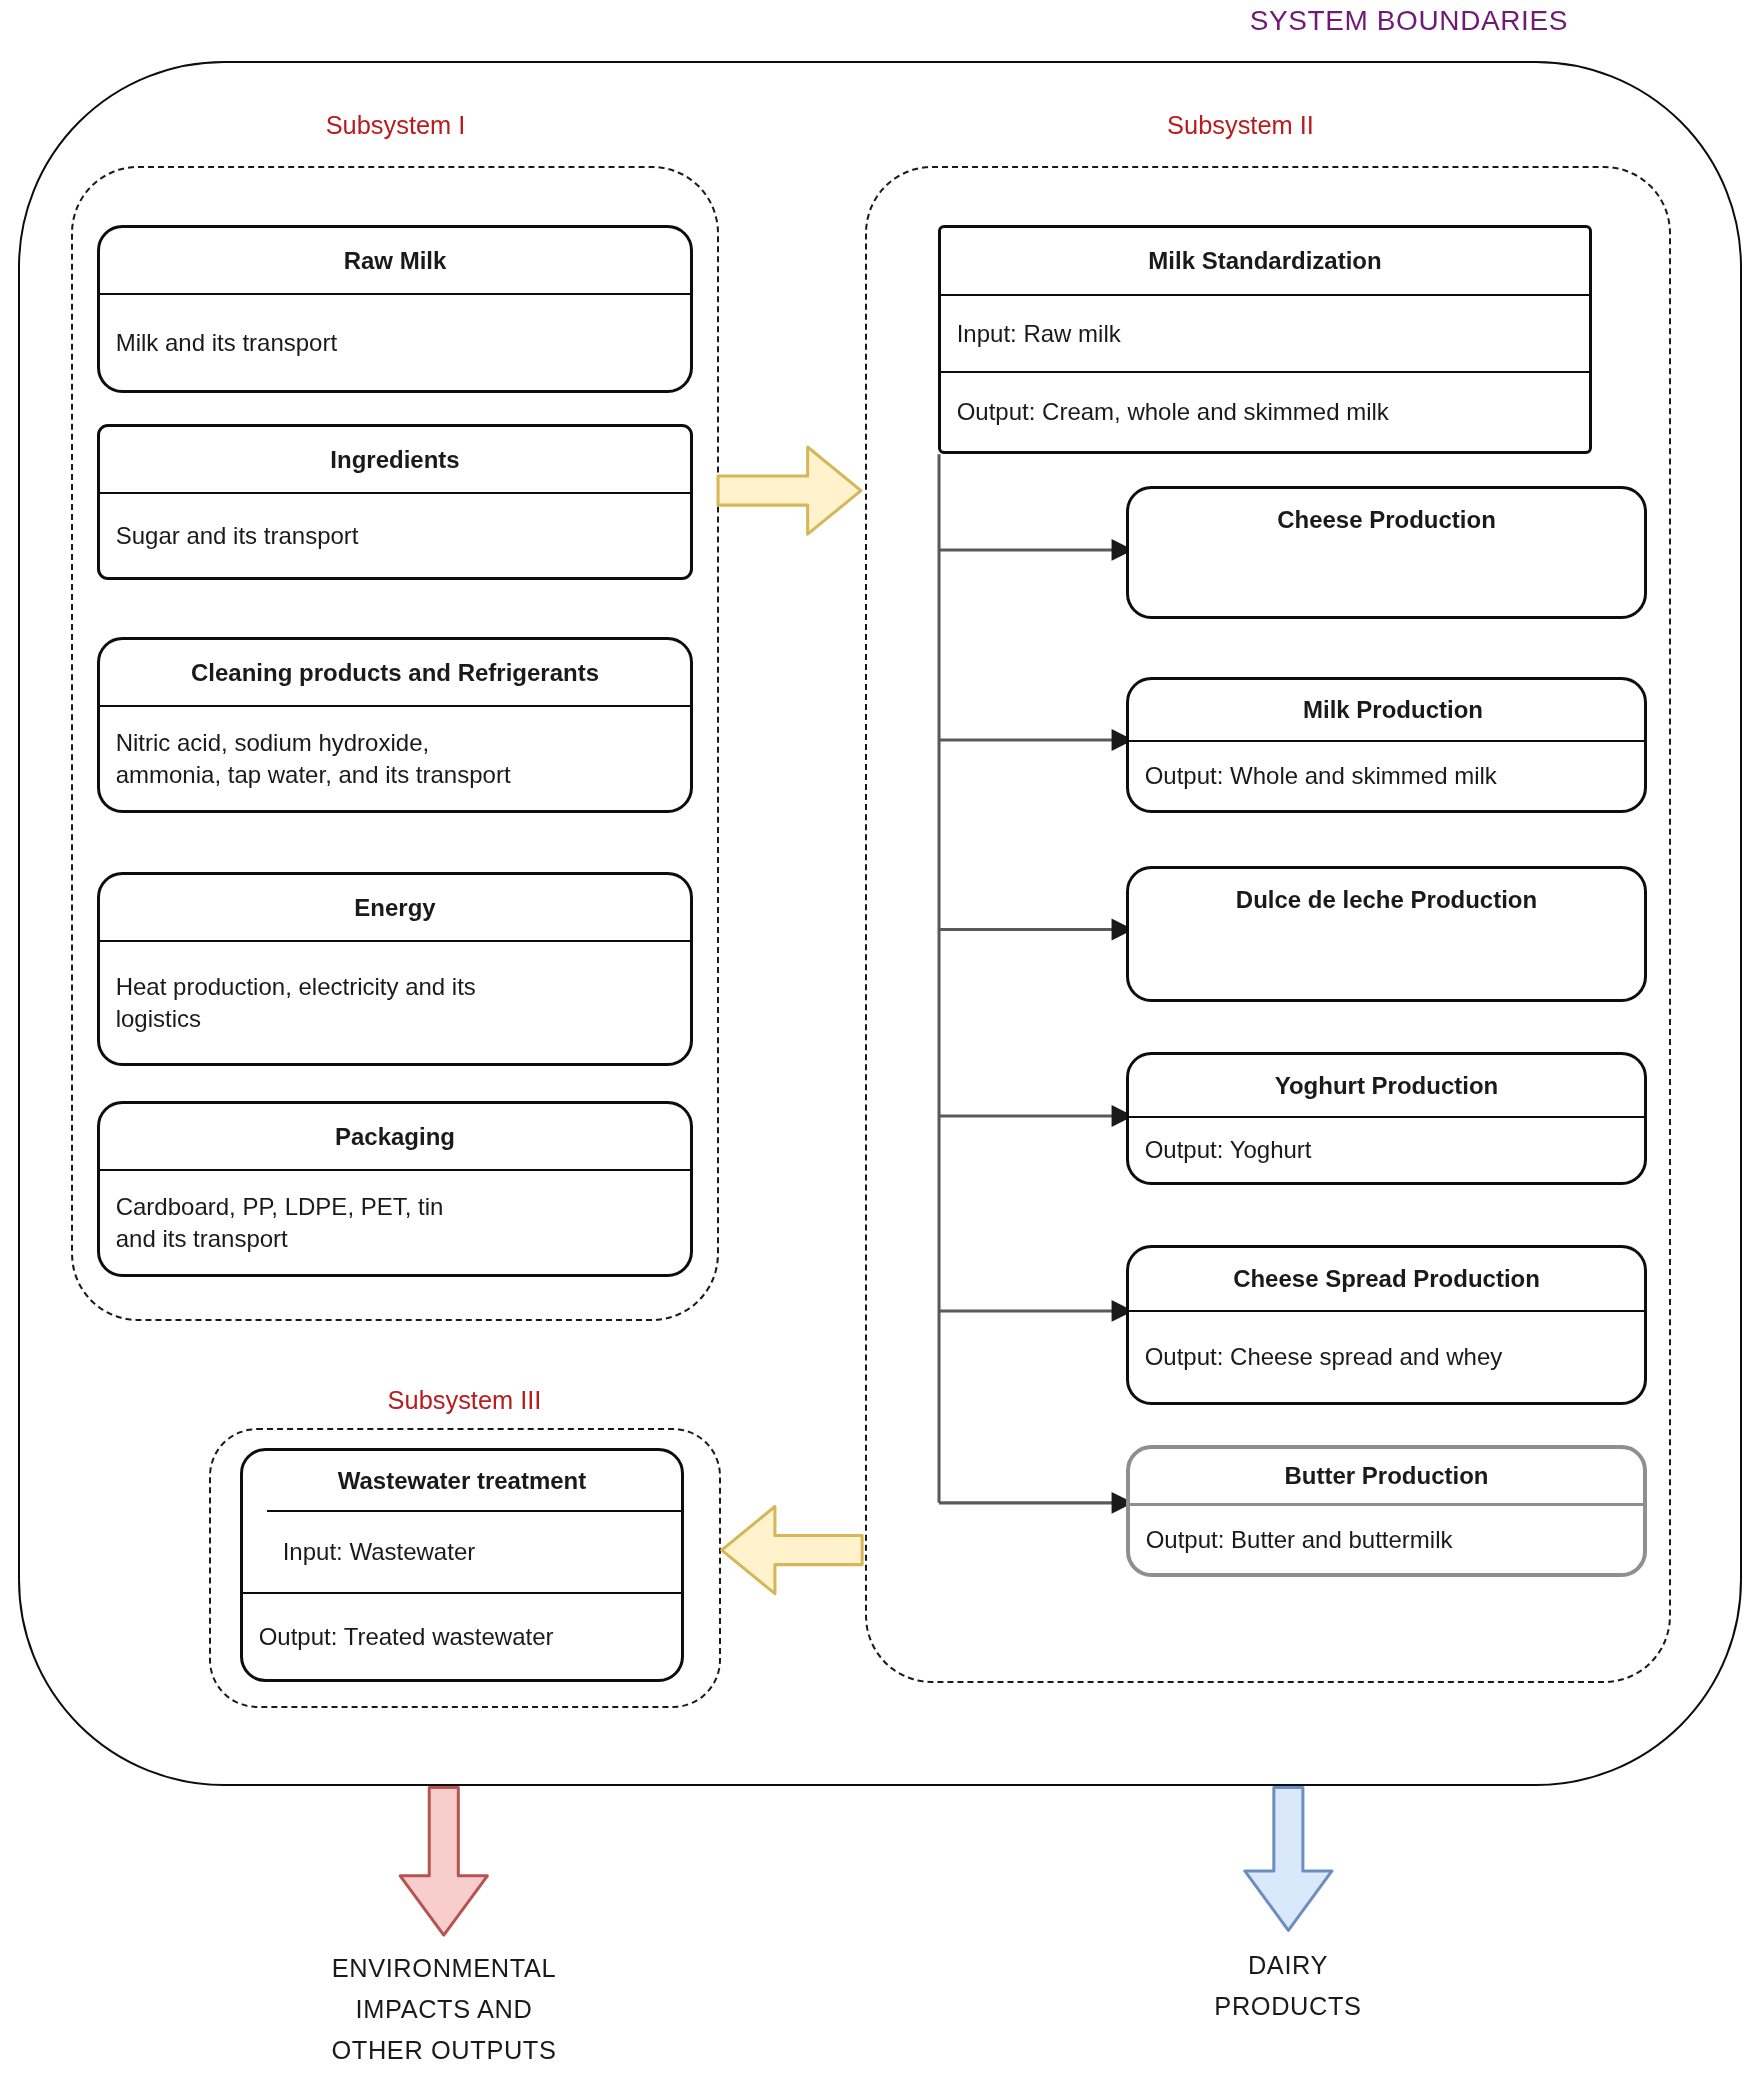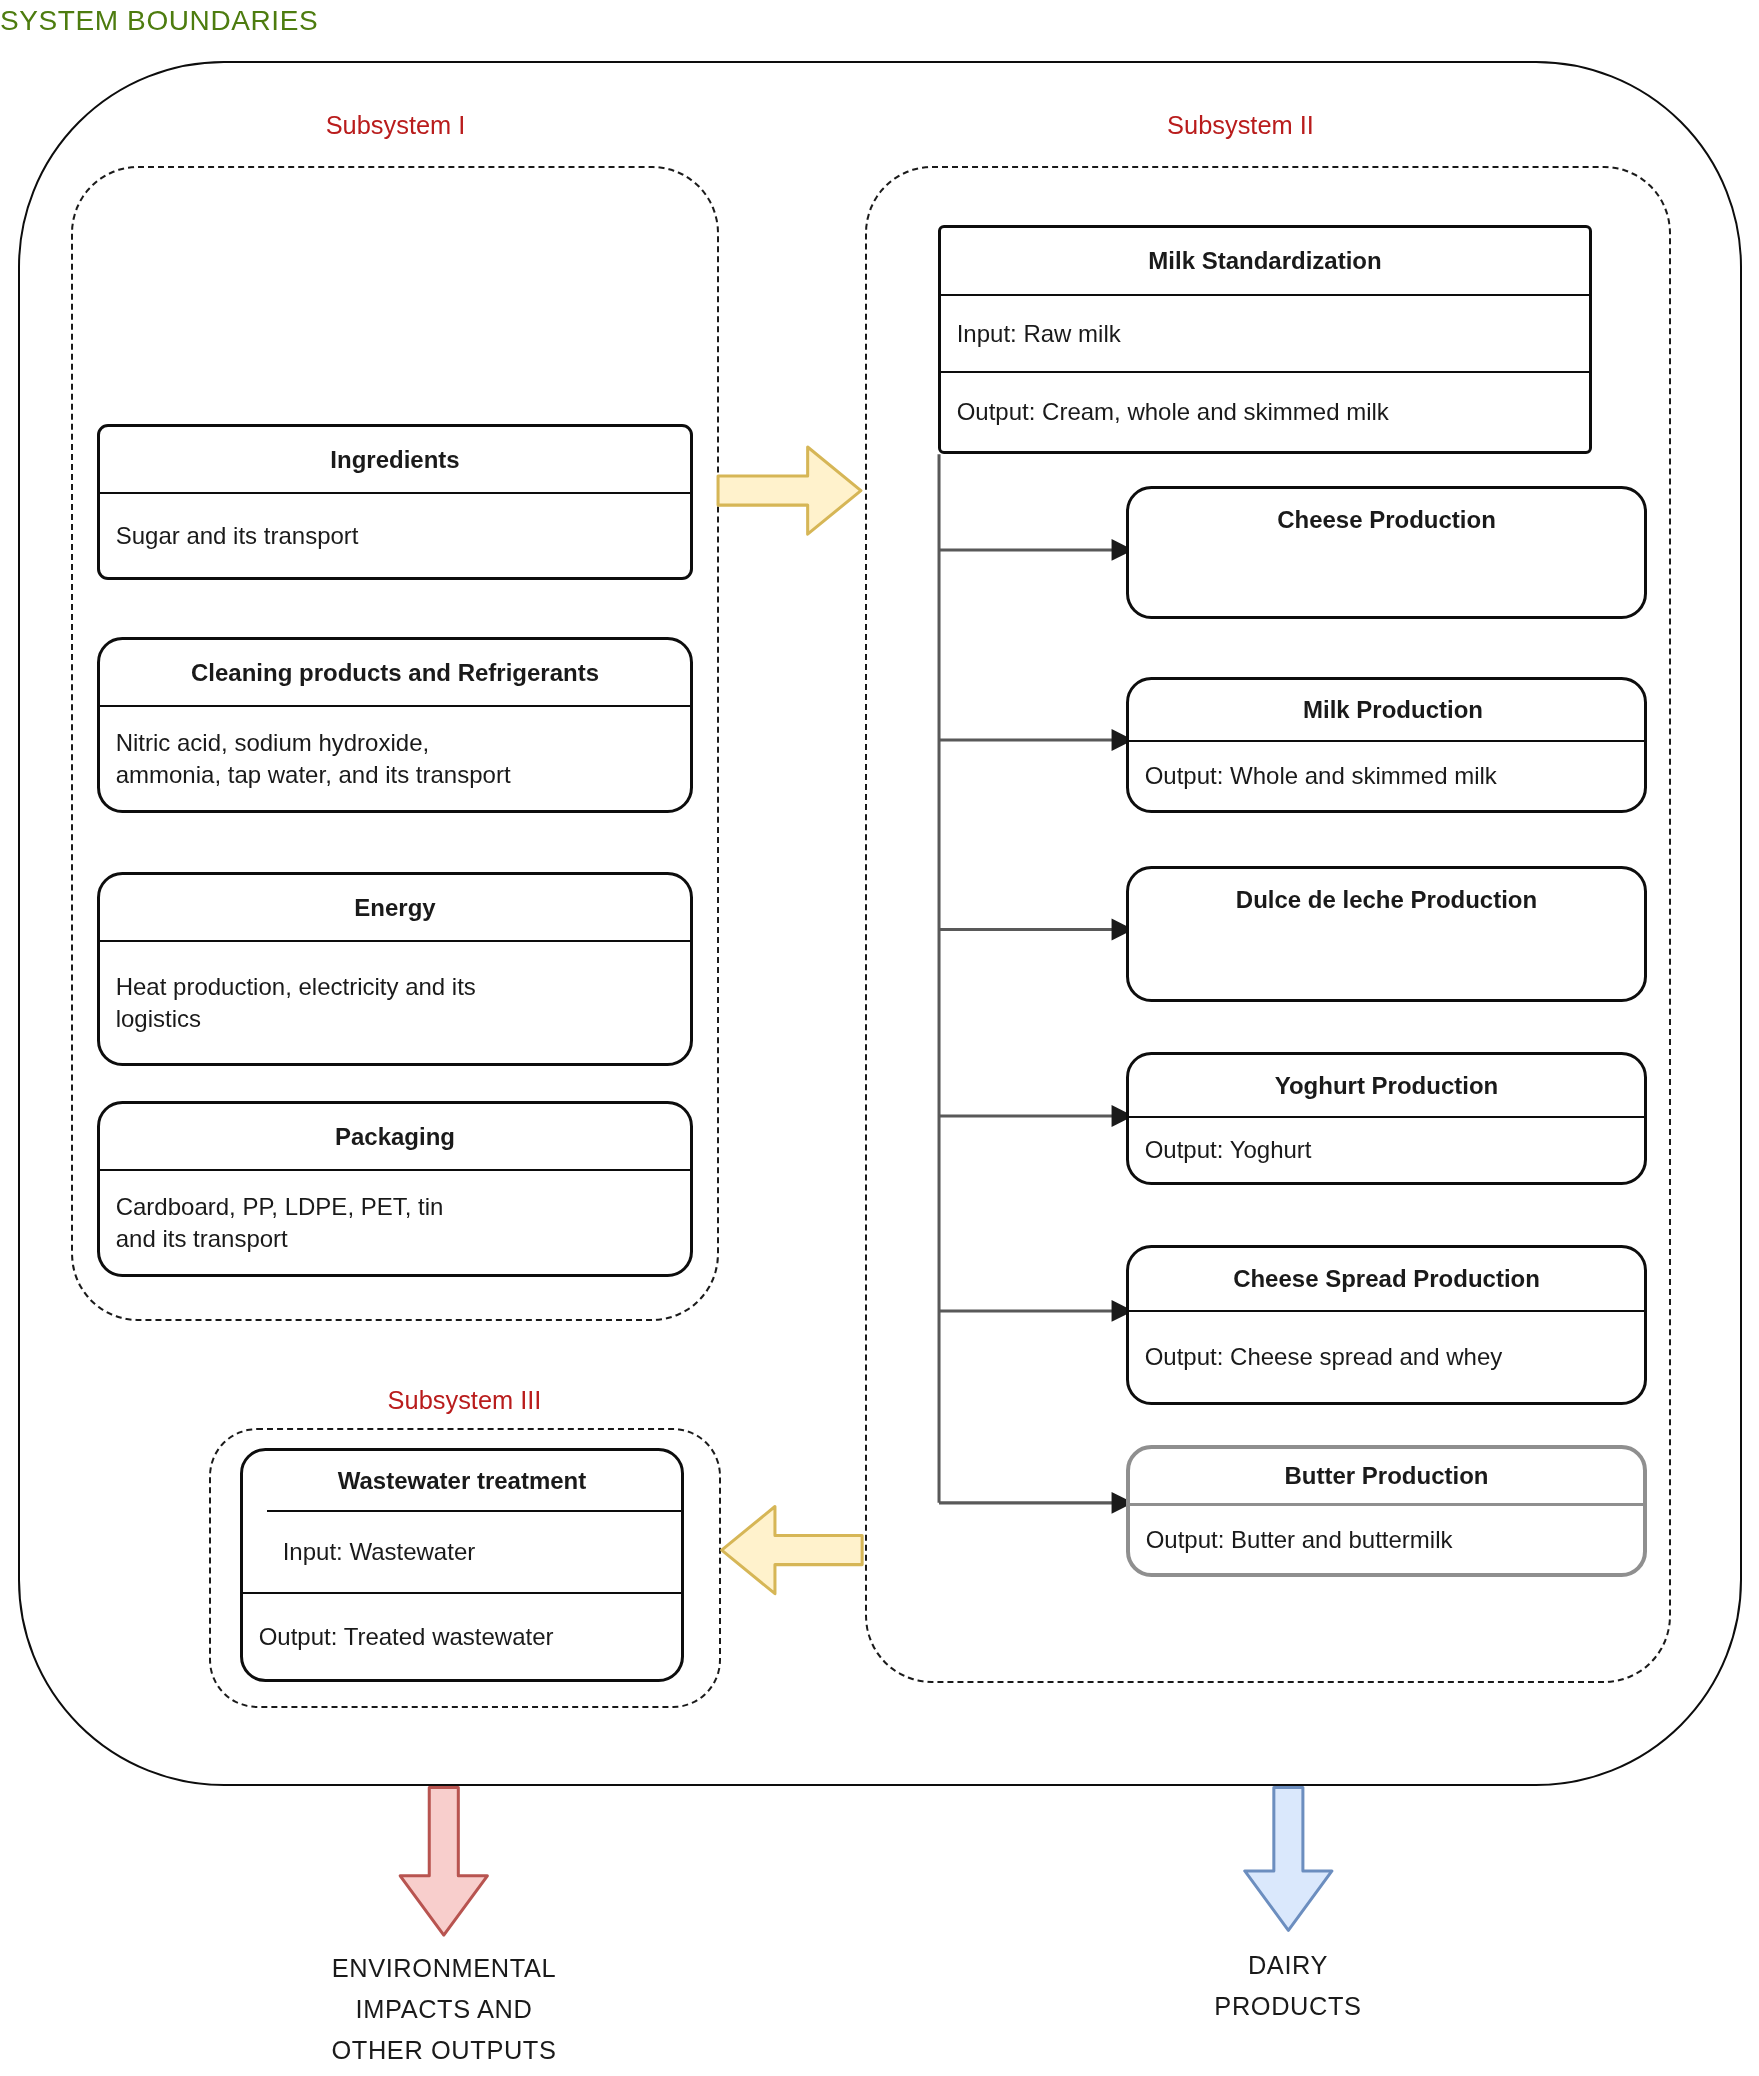--- a/index.html
+++ b/index.html
@@ -7,22 +7,22 @@
     position:relative;
     width:1760px;height:2077px;
     background:#ffffff;
     font-family:"Liberation Sans", sans-serif;
     color:#1a1a1a;
     overflow:hidden;
   }
   .abs{position:absolute;}
   #diagram-title{
     left:0;top:4.8px;width:1568px;
-    text-align:left;
-    font-size:28px;letter-spacing:0.6px;color:#4d7c0f;
+    text-align:right;
+    font-size:28px;letter-spacing:0.6px;color:#701a75;
   }
   .outer-boundary{
     left:18px;top:61px;width:1724px;height:1725px;
     border:2.4px solid #0d0d0d;border-radius:206px;
     box-sizing:border-box;
   }
   .subsystem{
     border:2.4px dashed #1a1a1a;
     box-sizing:border-box;
   }
@@ -110,20 +110,24 @@
 
     <polygon points="1186,786 1334,786 1334,738 1422,810 1334,882 1334,834 1186,834" fill="#FFF2CC" stroke="#D6B656" stroke-width="5" stroke-linejoin="round"></polygon>
 
     <polygon points="1424,2536 1280,2536 1280,2488 1192,2560 1280,2632 1280,2584 1424,2584" fill="#FFF2CC" stroke="#D6B656" stroke-width="5" stroke-linejoin="round"></polygon>
 
     <polygon points="709,2952 757,2952 757,3098 805,3098 733,3196 661,3098 709,3098" fill="#F8CECC" stroke="#B85450" stroke-width="5" stroke-linejoin="round"></polygon>
 
     <polygon points="2104,2952 2152,2952 2152,3090 2200,3090 2128,3188 2056,3090 2104,3090" fill="#DAE8FC" stroke="#6C8EBF" stroke-width="5" stroke-linejoin="round"></polygon>
   </svg>
 
+  <div class="abs node in-box" style="top:225px;height:168px;">
+    <div class="node-title" style="height:65px;flex:0 0 65px;">Raw Milk</div>
+    <div class="node-row">Milk and its transport</div>
+  </div>
 
   <div class="abs node in-box" style="top:424px;height:156px;border-radius:11px;">
     <div class="node-title" style="height:65px;flex:0 0 65px;">Ingredients</div>
     <div class="node-row">Sugar and its transport</div>
   </div>
 
   <div class="abs node in-box" style="top:637px;height:176px;">
     <div class="node-title" style="height:65px;flex:0 0 65px;">Cleaning products and Refrigerants</div>
     <div class="node-row">Nitric acid, sodium hydroxide,
 ammonia, tap water, and its transport</div>

